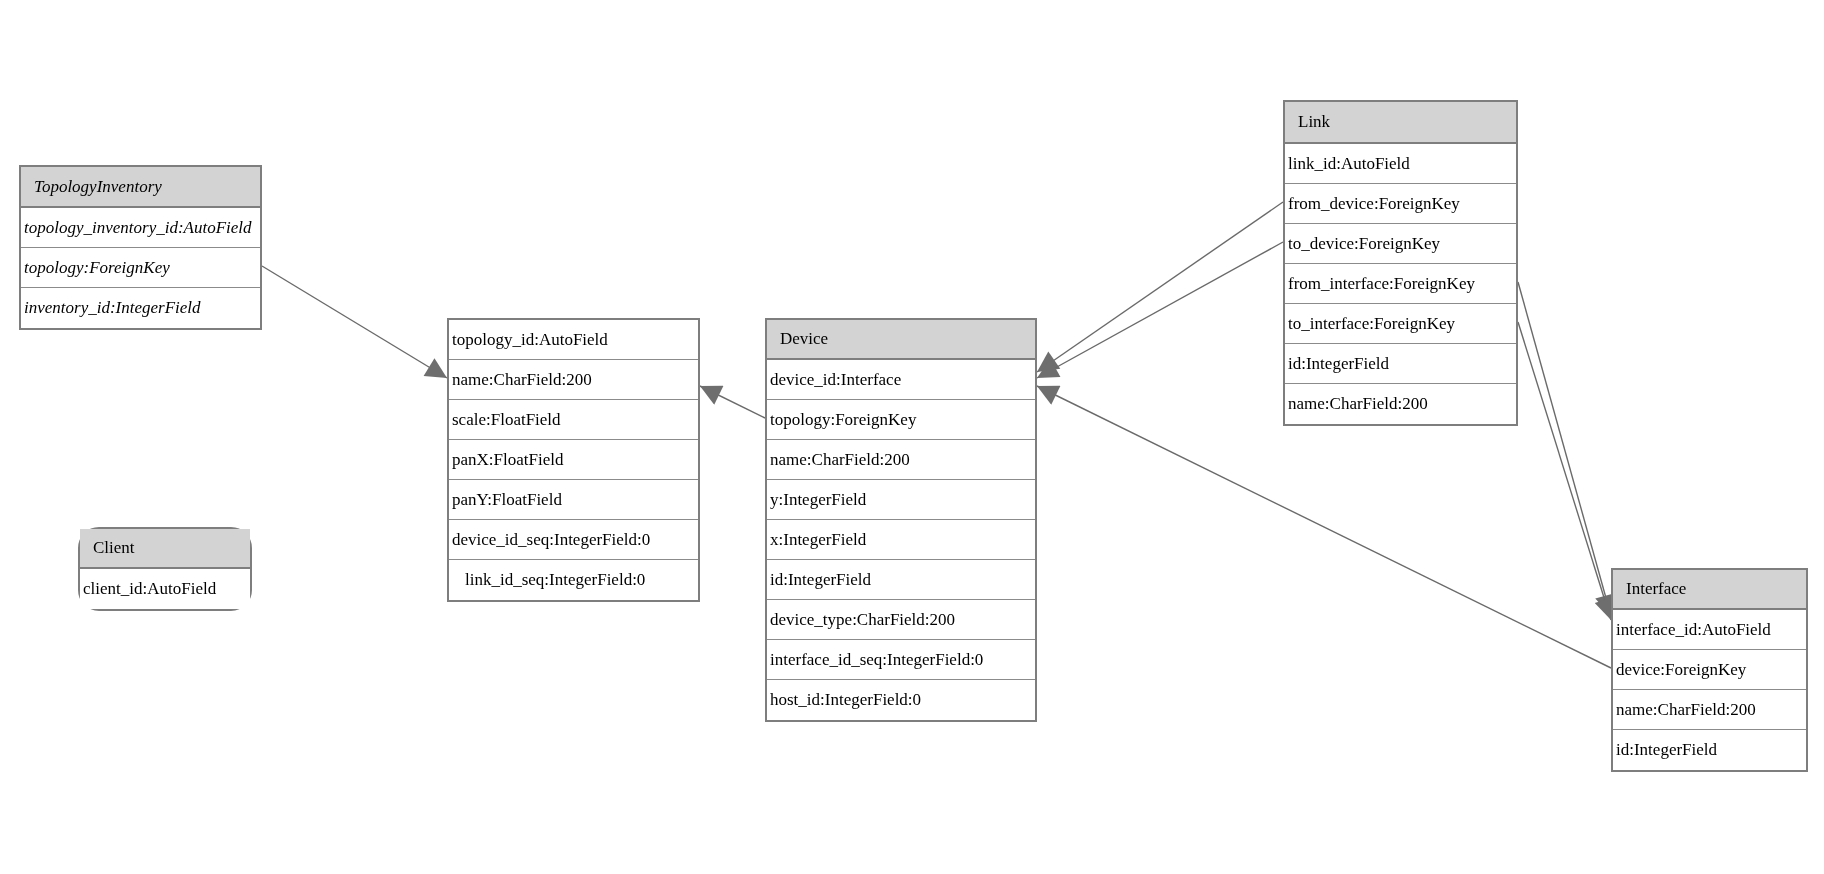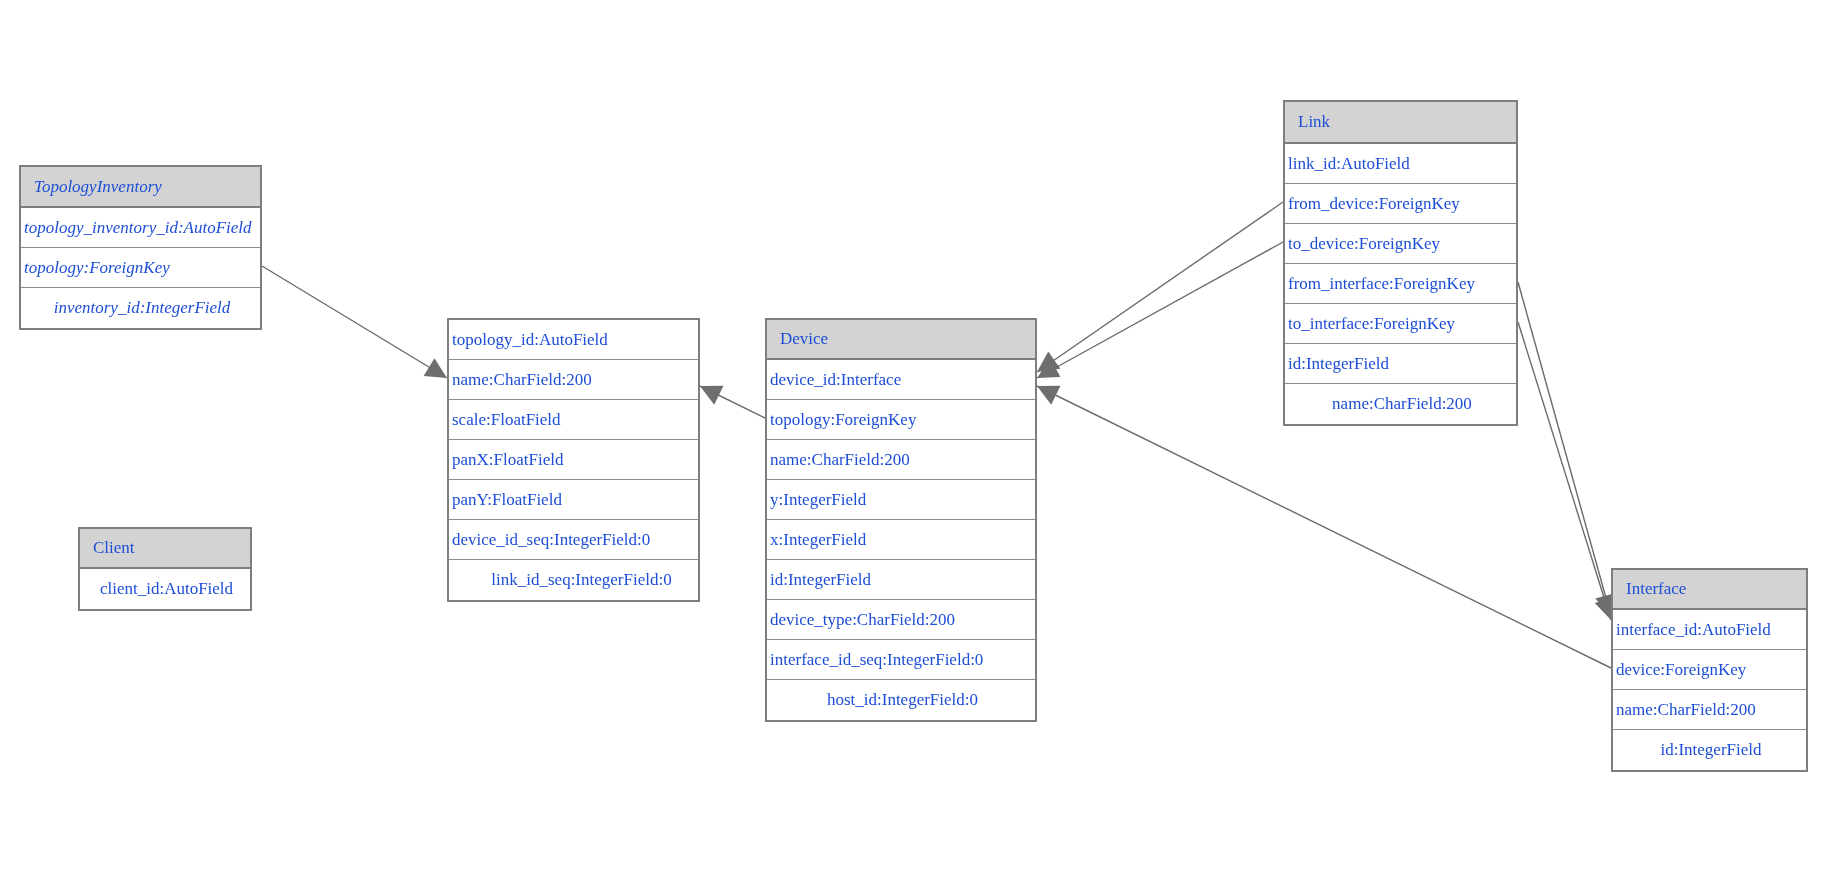--- a/index.html
+++ b/index.html
@@ -13,39 +13,39 @@
   #edge-layer{
     position:absolute;left:0;top:0;width:1824px;height:874px;
     pointer-events:none;
   }
   .table-box{
     position:absolute;
     background:#ffffff;
     border:2px solid #7e7e7e;
     box-sizing:border-box;
     font-size:17px;
-    color:#1d4ed8;
+    color:#000000;
   }
   .table-head{
     background:#d3d3d3;
     border-bottom:2px solid #7e7e7e;
     box-sizing:border-box;
     padding-left:13px;
     white-space:nowrap;
     overflow:hidden;
   }
   .table-row{
     border-bottom:1.5px solid #8b8b8b;
     box-sizing:border-box;
     padding-left:3px;
     background:#ffffff;
     white-space:nowrap;
     overflow:hidden;
   }
-  .table-row:last-child{border-bottom:none;text-align:center;}
+  .table-row:last-child{border-bottom:none;}
 </style>
 </head>
 <body>
 
 <div style="position:absolute;left:0;top:0;width:1824px;height:874px;">
   <svg id="edge-layer" width="1824" height="874" viewBox="0 0 1824 874" xmlns="http://www.w3.org/2000/svg">
     <defs>
       <marker id="arrowhead" viewBox="0 0 10 10" refX="10" refY="5" markerUnits="userSpaceOnUse" markerWidth="27" markerHeight="21" orient="auto">
         <path d="M0,0 L10,5 L0,10 Z" fill="#6e6e6e"></path>
       </marker>
@@ -60,21 +60,21 @@
         <path d="M1611,668 L1037,386" stroke="#6a6a6a" stroke-width="1.4" fill="none" marker-end="url(#arrowhead)"></path>
       </g>
   </svg>
   <div id="tables">
       <div class="table-box" style="left: 19px; top: 165px; width: 243px; font-style: italic;">
         <div class="table-head" style="height: 41px; line-height: 39px;">TopologyInventory</div>
         <div class="table-row" style="height: 40px; line-height: 39px;">topology_inventory_id:AutoField</div>
         <div class="table-row" style="height: 40px; line-height: 39px;">topology:ForeignKey</div>
         <div class="table-row" style="height: 40px; line-height: 39px;">inventory_id:IntegerField</div>
       </div>
-      <div class="table-box" style="left: 78px; top: 527px; width: 174px;">
+      <div class="table-box" style="left: 78px; top: 527px; width: 174px; border-radius: 21px;">
         <div class="table-head" style="height: 40px; line-height: 38px;">Client</div>
         <div class="table-row" style="height: 40px; line-height: 39px;">client_id:AutoField</div>
       </div>
       <div class="table-box" style="left: 447px; top: 318px; width: 253px;">
         <div class="table-row" style="height: 40px; line-height: 39px;">topology_id:AutoField</div>
         <div class="table-row" style="height: 40px; line-height: 39px;">name:CharField:200</div>
         <div class="table-row" style="height: 40px; line-height: 39px;">scale:FloatField</div>
         <div class="table-row" style="height: 40px; line-height: 39px;">panX:FloatField</div>
         <div class="table-row" style="height: 40px; line-height: 39px;">panY:FloatField</div>
         <div class="table-row" style="height: 40px; line-height: 39px;">device_id_seq:IntegerField:0</div>

